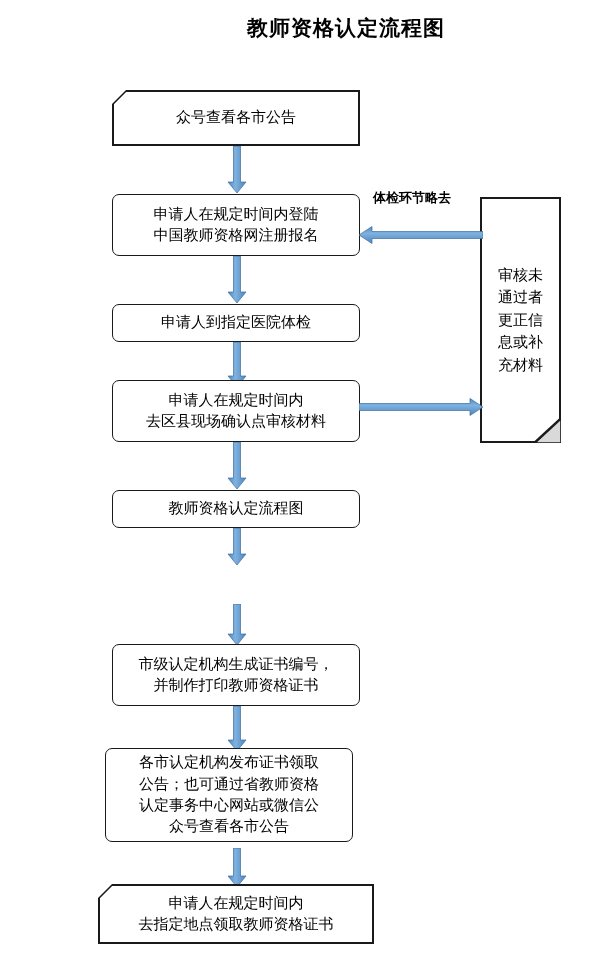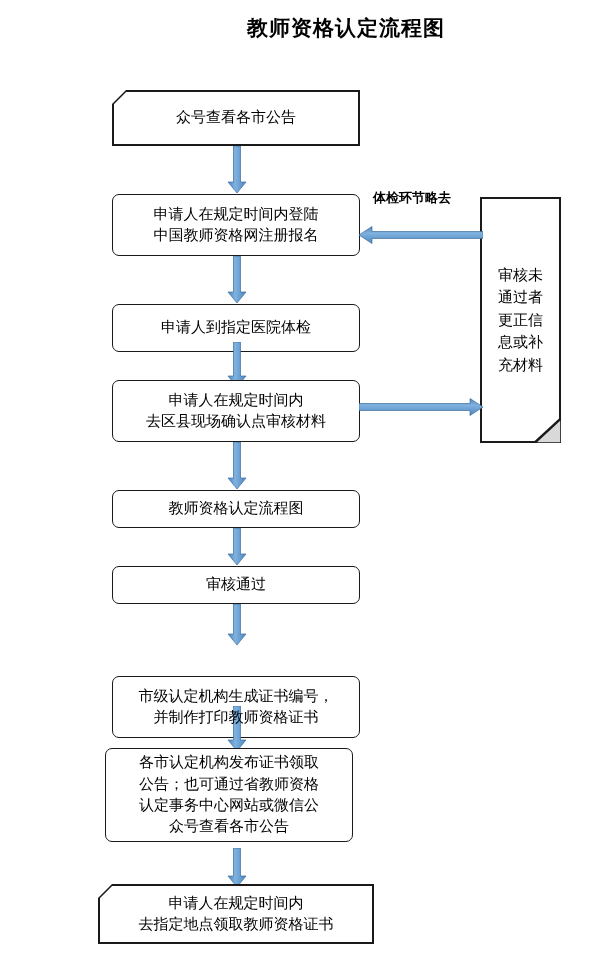--- a/index.html
+++ b/index.html
@@ -161,21 +161,21 @@
     <div class="label">申请人在规定时间内登陆
 中国教师资格网注册报名</div>
   </div>
 
   <div class="arrow-v" style="left:181px; top:256px;">
     <svg width="20" height="48" viewBox="0 0 20 48">
       <polygon points="6.5,0 13.5,0 13.5,36 19,36 10,47 1,36 6.5,36" fill="url(#gv)" stroke="#3E6E9E" stroke-width="0.7"></polygon>
     </svg>
   </div>
 
-  <div class="node rounded" style="left:66px; top:304px; width:248px; height:48px;">
+  <div class="node rounded" style="left:66px; top:304px; width:248px; height:38px;">
     <div class="label">申请人到指定医院体检</div>
   </div>
 
   <div class="arrow-v" style="left:181px; top:342px;">
     <svg width="20" height="46" viewBox="0 0 20 46">
       <polygon points="6.5,0 13.5,0 13.5,34 19,34 10,45 1,34 6.5,34" fill="url(#gv)" stroke="#3E6E9E" stroke-width="0.7"></polygon>
     </svg>
   </div>
 
   <div class="node rounded" style="left:66px; top:380px; width:248px; height:62px;">
@@ -192,31 +192,28 @@
   <div class="node rounded" style="left:66px; top:490px; width:248px; height:38px;">
     <div class="label">教师资格认定流程图</div>
   </div>
 
   <div class="arrow-v" style="left:181px; top:528px;">
     <svg width="20" height="38" viewBox="0 0 20 38">
       <polygon points="6.5,0 13.5,0 13.5,26 19,26 10,37 1,26 6.5,26" fill="url(#gv)" stroke="#3E6E9E" stroke-width="0.7"></polygon>
     </svg>
   </div>
 
-  <div class="node rounded" style="left:66px; top:566px; width:248px; height:38px;">
-    <div class="label">审核通过</div>
-  </div>
 
   <div class="arrow-v" style="left:181px; top:604px;">
     <svg width="20" height="42" viewBox="0 0 20 42">
       <polygon points="6.5,0 13.5,0 13.5,30 19,30 10,41 1,30 6.5,30" fill="url(#gv)" stroke="#3E6E9E" stroke-width="0.7"></polygon>
     </svg>
   </div>
 
-  <div class="node rounded" style="left:66px; top:676px; width:248px; height:62px;">
+  <div class="node rounded" style="left:66px; top:644px; width:248px; height:62px;">
     <div class="label">市级认定机构生成证书编号，
 并制作打印教师资格证书</div>
   </div>
 
   <div class="arrow-v" style="left:181px; top:706px;">
     <svg width="20" height="46" viewBox="0 0 20 46">
       <polygon points="6.5,0 13.5,0 13.5,34 19,34 10,45 1,34 6.5,34" fill="url(#gv)" stroke="#3E6E9E" stroke-width="0.7"></polygon>
     </svg>
   </div>
 

